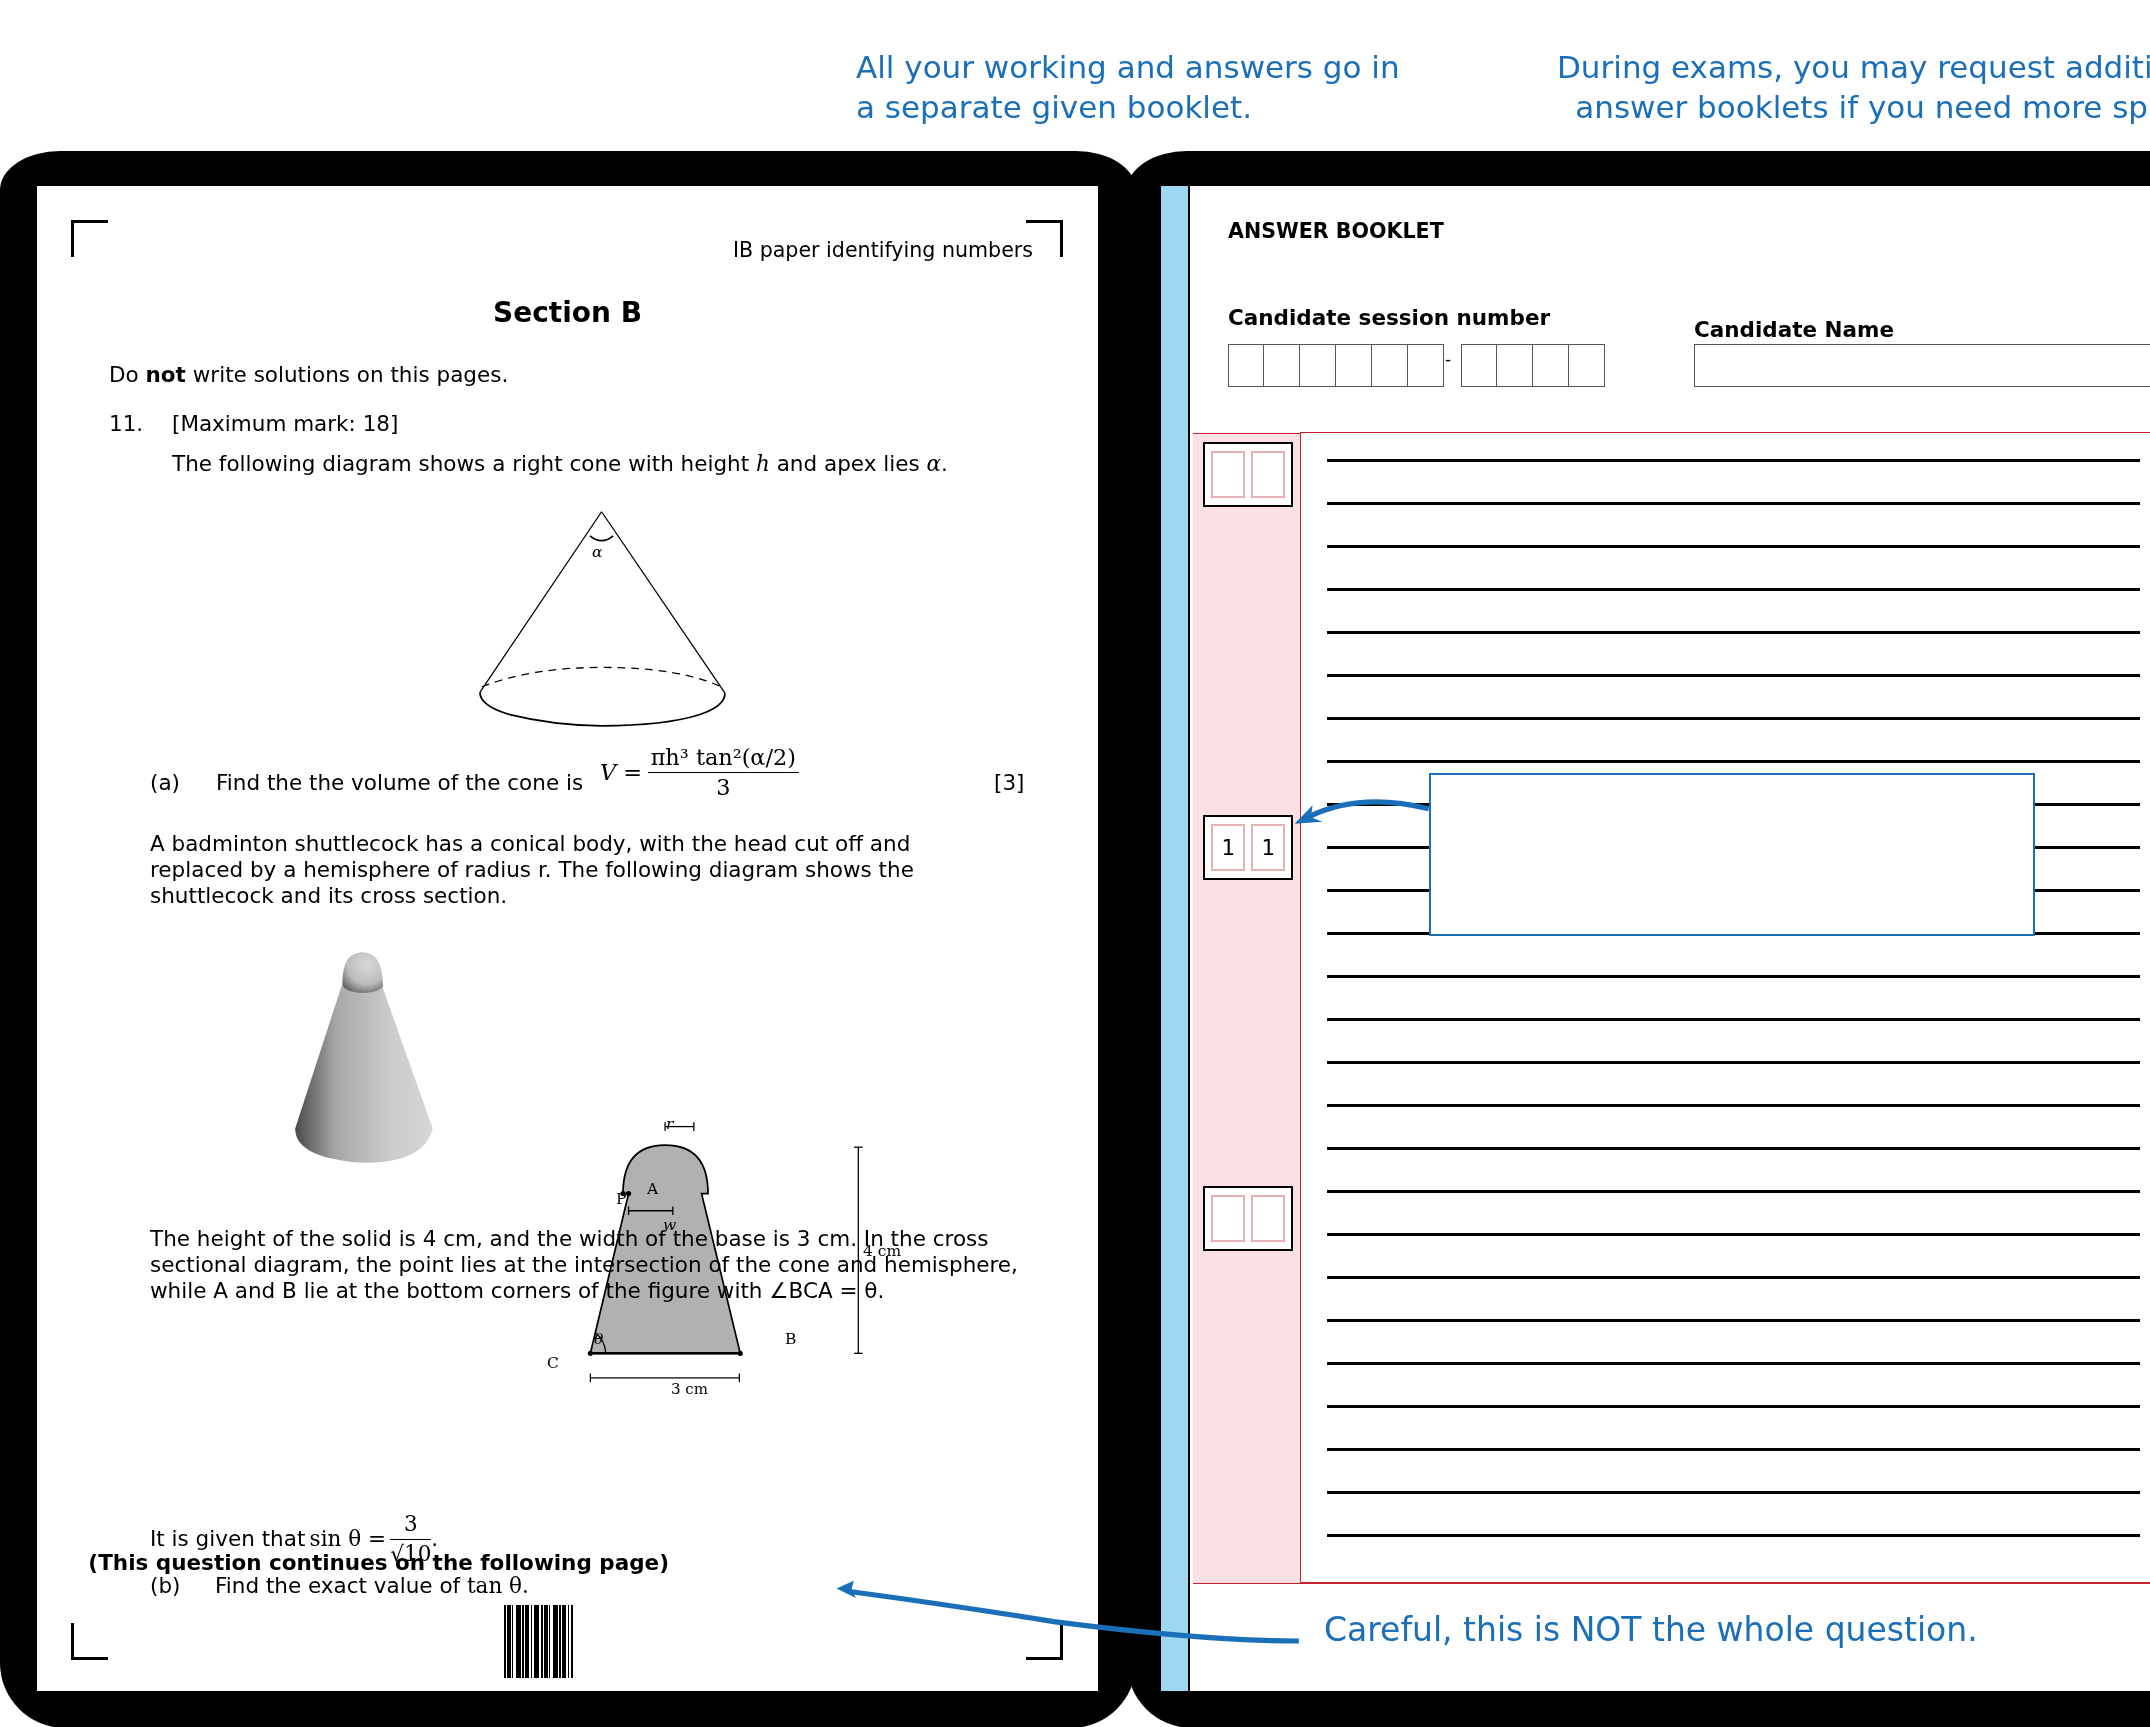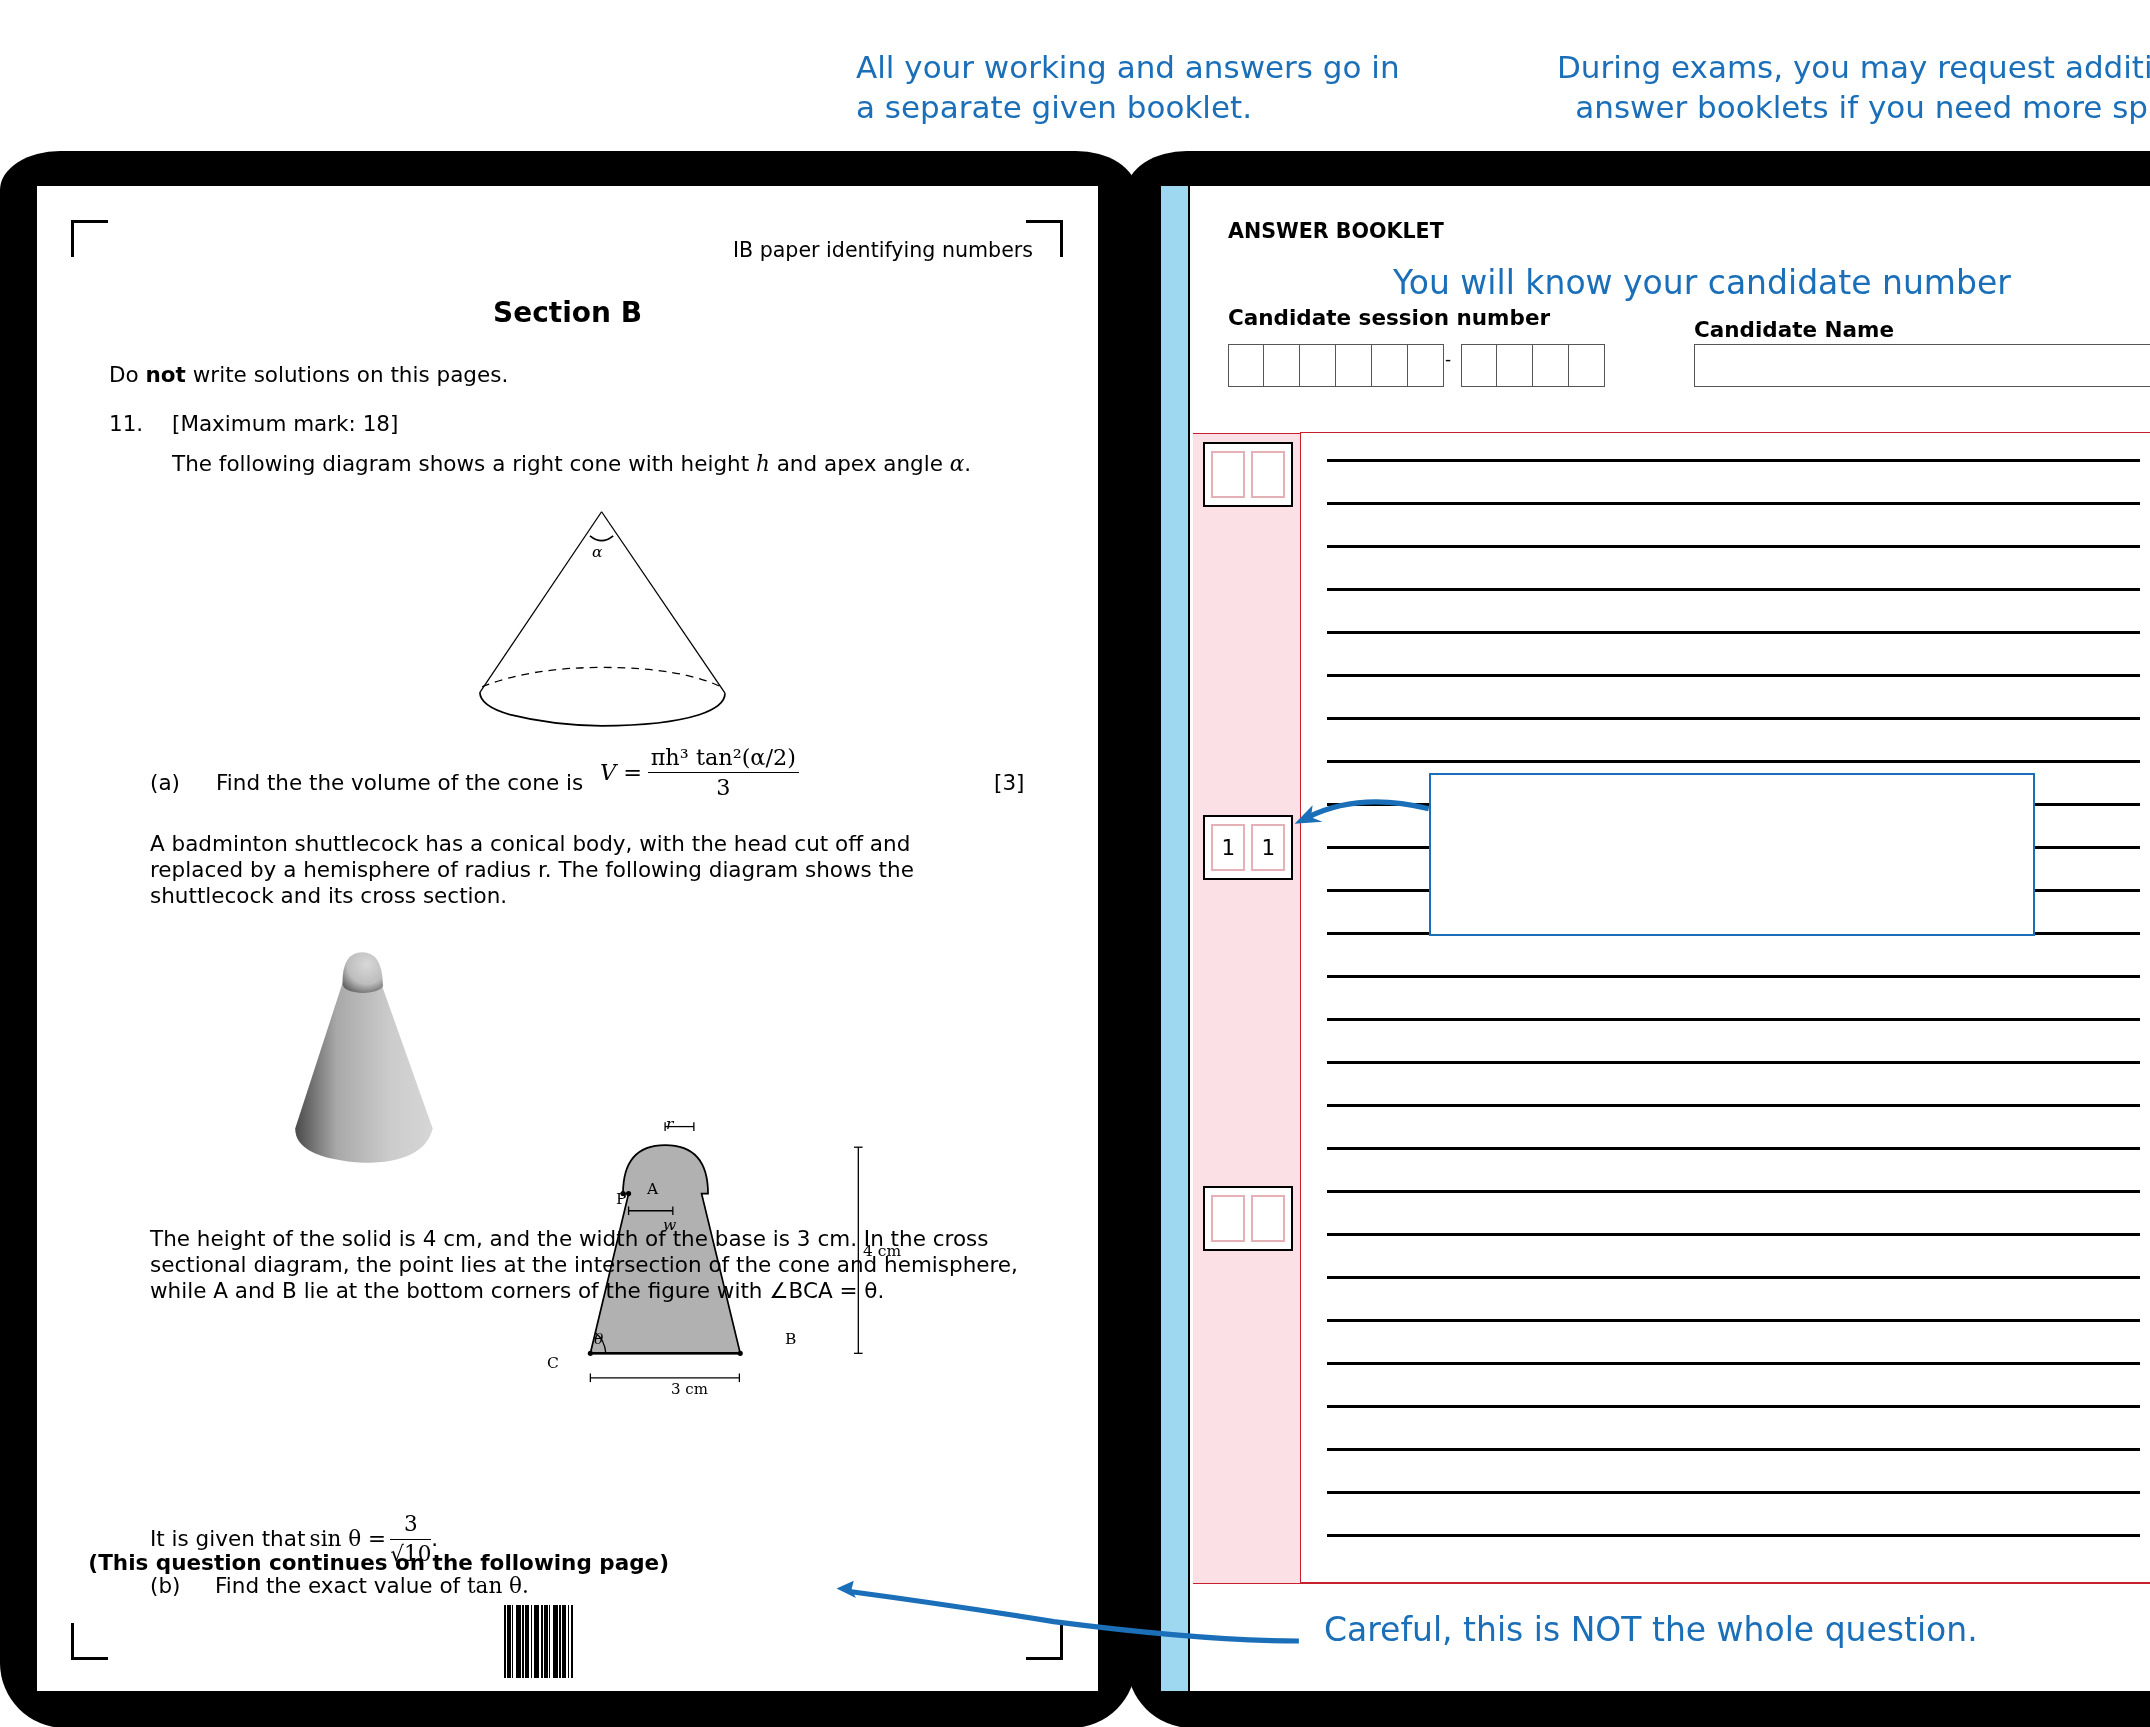--- a/index.html
+++ b/index.html
@@ -78,21 +78,21 @@
   <div class="abs t-body bold" style="left:0; width:1061px; text-align:center; top:110px; font-size:28px; line-height:34px;">Section B</div>
 
   <div class="abs t-body" style="left:72px; top:176px;">
     <span>Do </span><span class="bold">not</span><span> write solutions on this pages.</span>
   </div>
 
   <div class="abs t-body" style="left:72px; top:225px;">11.</div>
   <div class="abs t-body" style="left:135px; top:225px;">[Maximum mark: 18]</div>
 
   <div class="abs t-body" style="left:135px; top:265px;">
-    <span>The following diagram shows a right cone with height </span><span class="t-serif">h</span><span> and apex angle </span><span class="t-serif">α</span><span>.</span>
+    <span>The following diagram shows a right cone with height </span><span class="t-serif">h</span><span> and apex lies </span><span class="t-serif">α</span><span>.</span>
   </div>
 
   <svg class="abs" style="left:387px; top:318px;" width="344" height="258" viewBox="0 0 800 600">
     <path d="M413 18 L130 438" stroke="#000" stroke-width="3" fill="none"></path>
     <path d="M413 18 L700 440" stroke="#000" stroke-width="3" fill="none"></path>
     <path d="M386 74 Q413 96 440 74" stroke="#000" stroke-width="4" fill="none"></path>
     <path d="M130 438 Q130 470 200 490 Q300 515 413 516 Q560 515 640 490 Q700 470 700 440" stroke="#000" stroke-width="4" fill="none"></path>
     <path d="M135 425 Q250 380 413 380 Q600 380 697 428" stroke="#000" stroke-width="3" fill="none" stroke-dasharray="18 14"></path>
   </svg>
   <div class="abs t-serif" style="left:555px; top:357px; font-size:15.5px;">α</div>
@@ -196,21 +196,20 @@
 
   <div class="abs t-body bold" style="left:0; width:632px; text-align:right; top:1364px; font-size:21.5px;">(This question continues on the following page)</div>
 
   <div class="barcode"></div>
 </div>
 
 <div class="page page-right">
   <div class="binding"></div>
 
   <div class="abs t-body bold" style="left:67px; top:32px; font-size:20.6px;">ANSWER BOOKLET</div>
-  <div class="abs blue-note" style="left:232px; top:77px; font-size:33px;">You will know your candidate number</div>
   <div class="abs t-body bold" style="left:67px; top:119px; font-size:21.5px;">Candidate session number</div>
   <div class="abs t-body bold" style="left:533px; top:131px; font-size:21.5px;">Candidate Name</div>
 
   <div class="session-boxes" style="left:67px; top:158px;">
     <div class="cell"></div>
     <div class="cell"></div>
     <div class="cell"></div>
     <div class="cell"></div>
     <div class="cell"></div>
     <div class="cell"></div>

